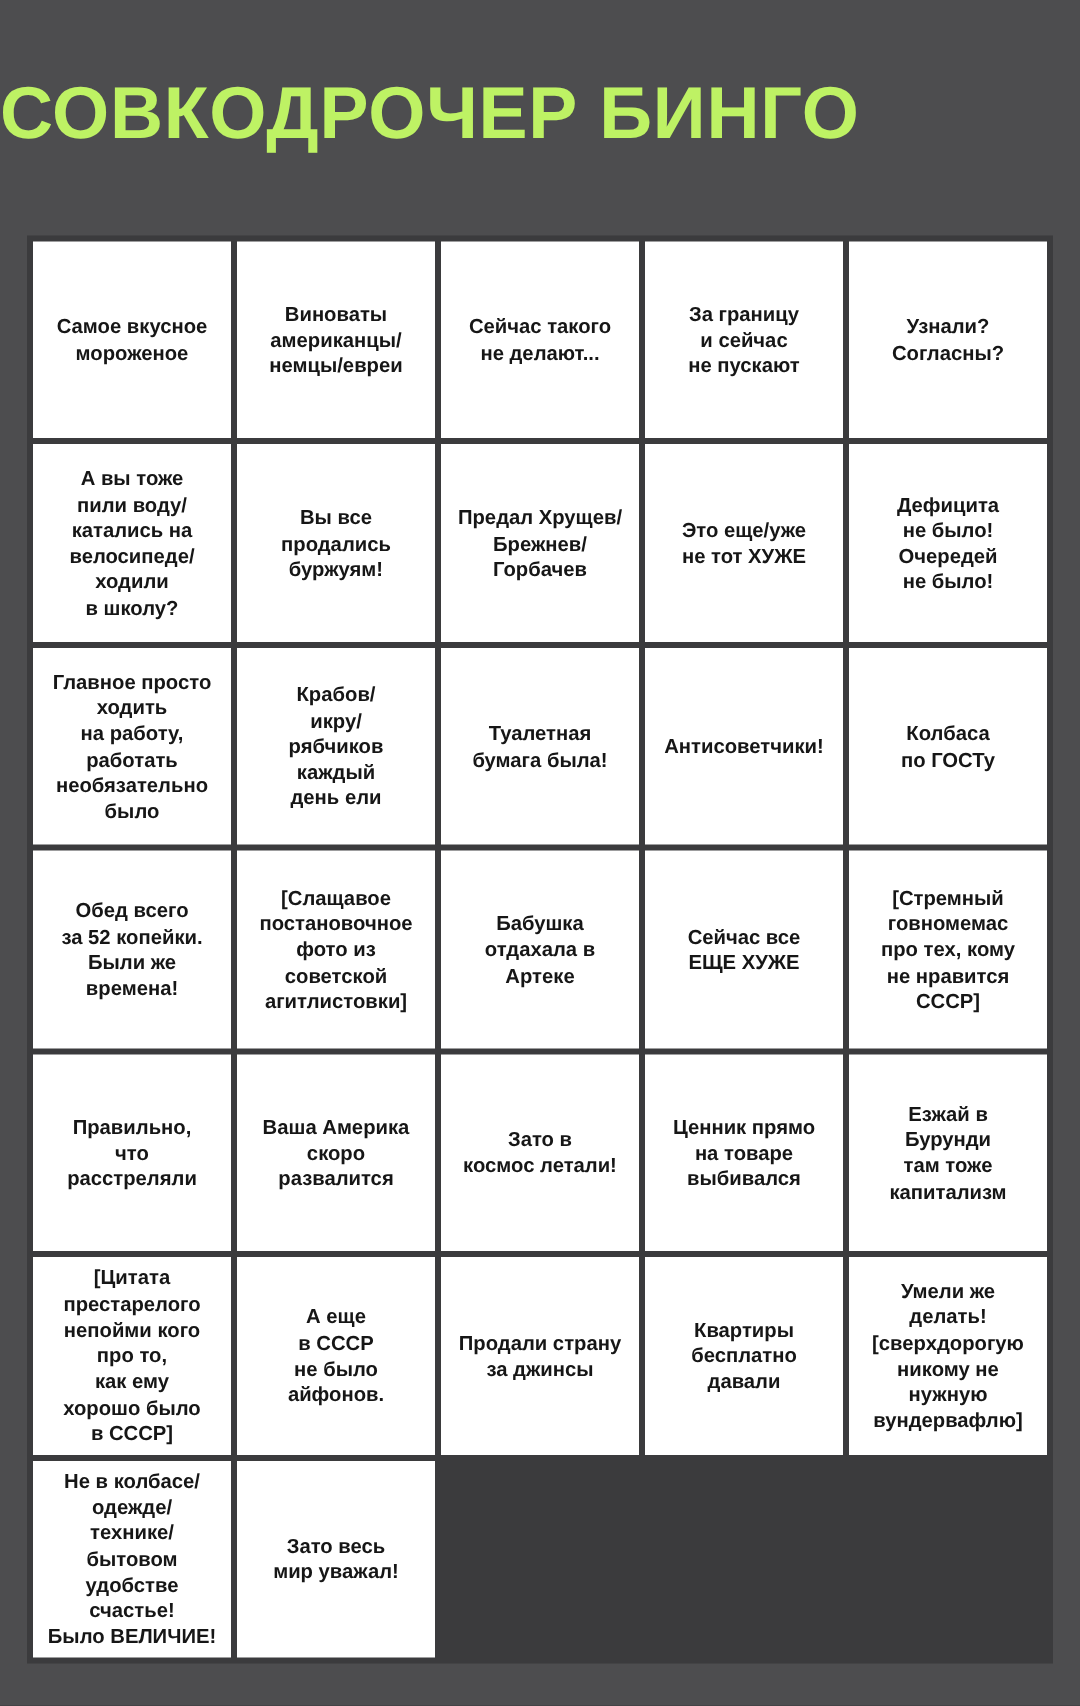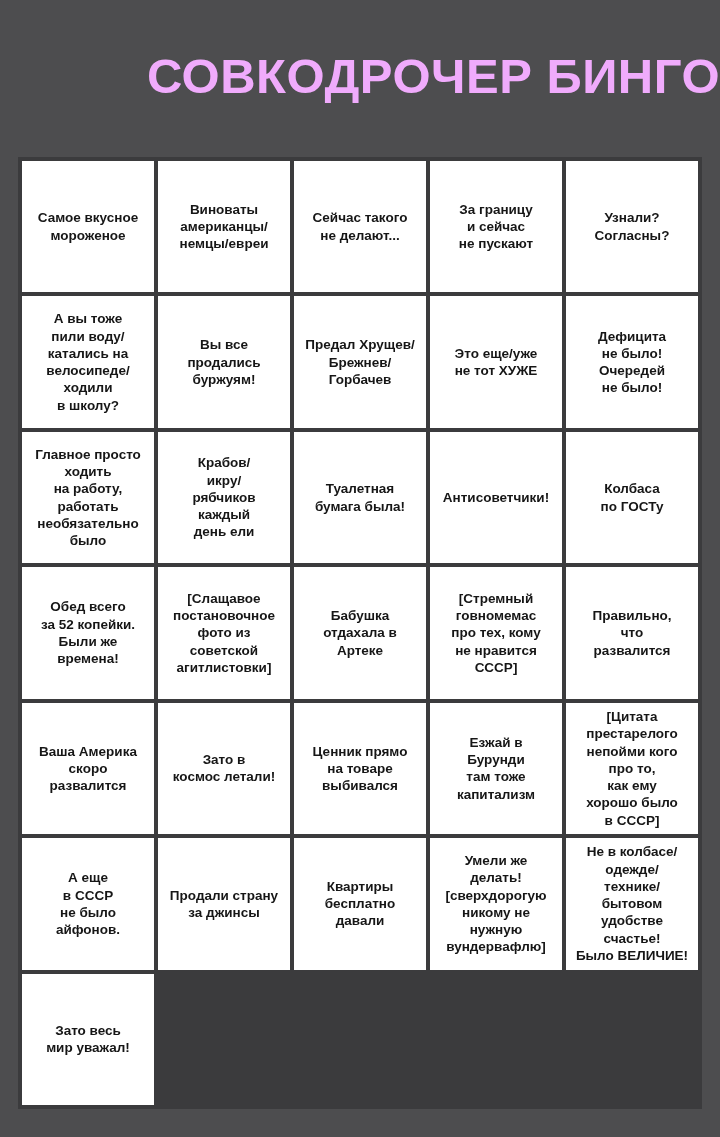--- a/index.html
+++ b/index.html
@@ -12,22 +12,22 @@
     background: #4d4d4f;
     font-family: "Liberation Sans", sans-serif;
     position: relative;
     overflow: hidden;
   }
   .title {
     position: absolute;
     top: 48px;
     left: 0;
     width: 720px;
-    text-align: right;
-    color: #f0abfc;
+    text-align: left;
+    color: #bef264;
     font-weight: bold;
     font-size: 49px;
     letter-spacing: 0.5px;
     white-space: nowrap;
   }
   .grid {
     position: absolute;
     left: 18px;
     top: 157px;
     width: 684px;
@@ -117,28 +117,30 @@
 времена!</div>
   <div class="cell">[Слащавое
 постановочное
 фото из
 советской
 агитлистовки]</div>
   <div class="cell">Бабушка
 отдахала в
 Артеке</div>
 
+  <div class="cell">Сейчас все
+ЕЩЕ ХУЖЕ</div>
   <div class="cell">[Стремный
 говномемас
 про тех, кому
 не нравится
 СССР]</div>
   <div class="cell">Правильно,
 что
-развалится</div>
+расстреляли</div>
   <div class="cell">Ваша Америка
 скоро
 развалится</div>
   <div class="cell">Зато в
 космос летали!</div>
 
   <div class="cell">Ценник прямо
 на товаре
 выбивался</div>
   <div class="cell">Езжай в

